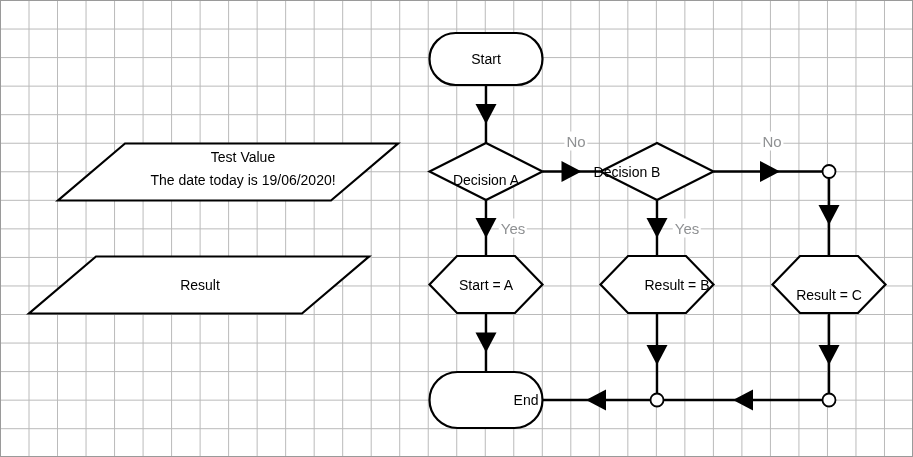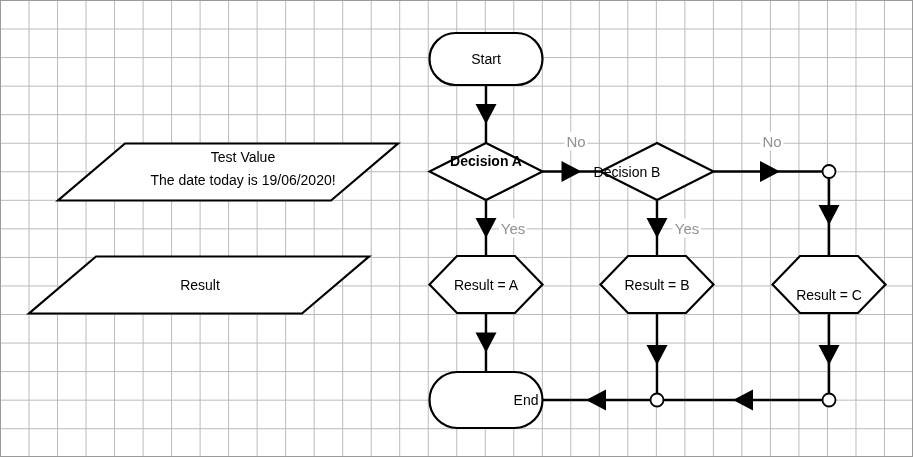--- a/index.html
+++ b/index.html
@@ -87,24 +87,24 @@
     <rect class="node-shape" x="429.5" y="372" width="113" height="56" rx="28" ry="28"></rect>
     <polygon class="node-shape" points="125,143.5 398,143.5 331,200.5 58,200.5"></polygon>
     <polygon class="node-shape" points="96,256.5 369,256.5 302,313.5 29,313.5"></polygon>
 
     <circle class="junction" cx="829" cy="171.5" r="6.5"></circle>
     <circle class="junction" cx="657" cy="400" r="6.5"></circle>
     <circle class="junction" cx="829" cy="400" r="6.5"></circle>
   </svg>
 
   <div class="lbl" style="left:486px; top:58.5px;">Start</div>
-  <div class="lbl" style="left:486px; top:161px;font-weight:bold;">Decision A</div>
+  <div class="lbl" style="left:486px; top:180px;">Decision A</div>
   <div class="lbl" style="left:627px; top:171.5px;">Decision B</div>
-  <div class="lbl" style="left:486px; top:284.5px;">Result = A</div>
-  <div class="lbl" style="left:657px; top:284.5px;">Result = B</div>
+  <div class="lbl" style="left:486px; top:284.5px;">Start = A</div>
+  <div class="lbl" style="left:677px; top:284.5px;">Result = B</div>
   <div class="lbl" style="left:829px; top:295px;">Result = C</div>
   <div class="lbl" style="left:486px; top:399.5px;margin-left:40px;">End</div>
 
   <div class="lbl" style="left:228px; top:169px;margin-left:15px;">
     <div>Test Value</div>
     <div>The date today is 19/06/2020!</div>
   </div>
   <div class="lbl" style="left:200px; top:284.5px;">Result</div>
 
   <div class="edge-lbl" style="left:576px; top:141px;">No</div>

